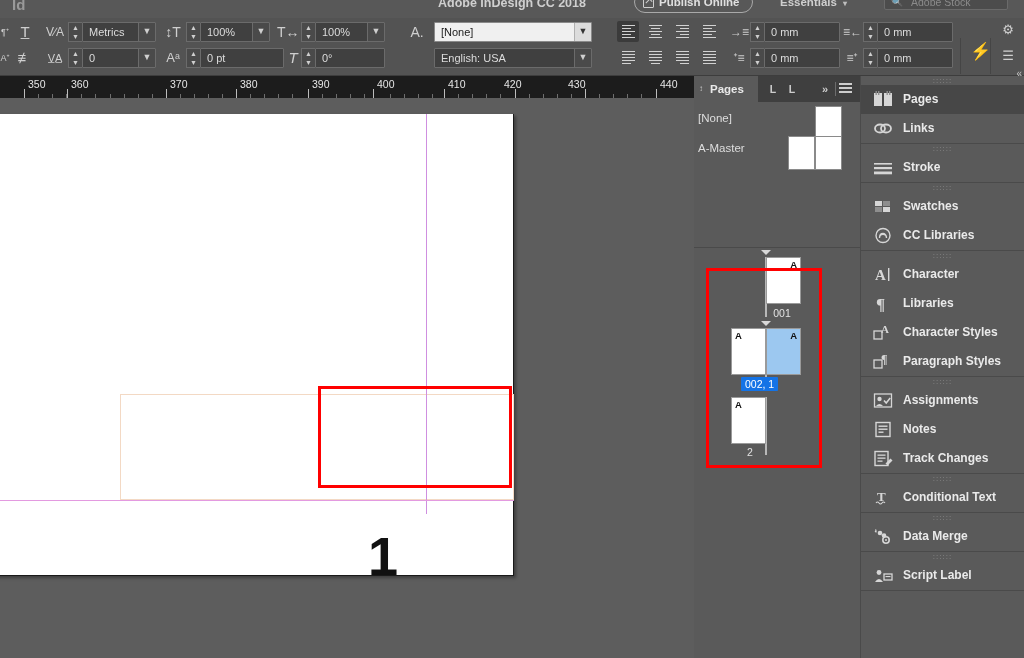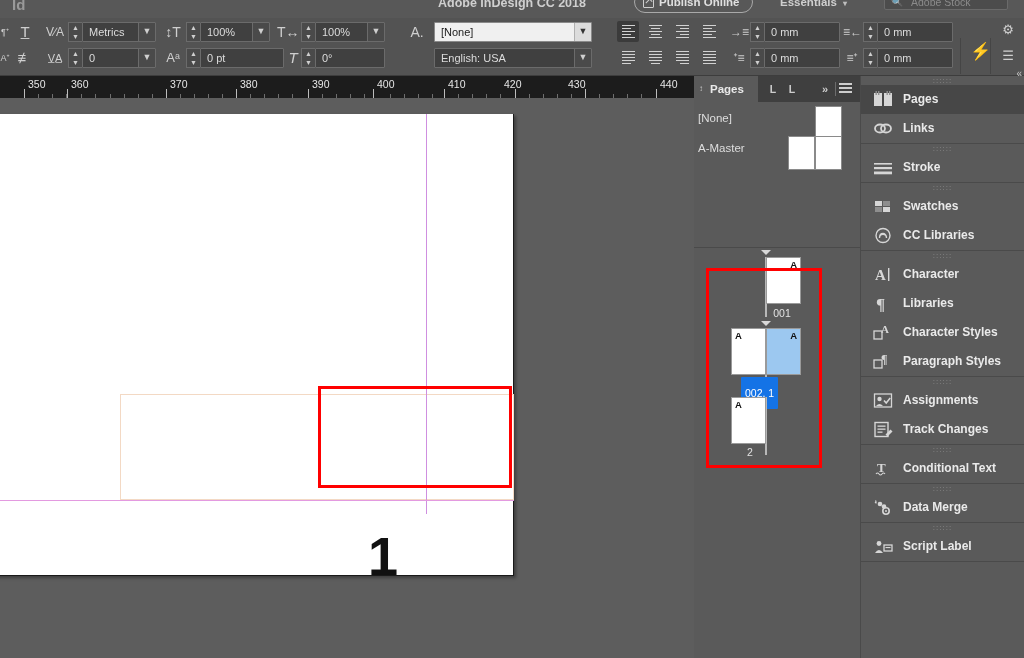--- a/index.html
+++ b/index.html
@@ -188,21 +188,21 @@
   .pg-thumb {
     position: absolute; background: #ffffff; border: 1px solid #9a9a9a;
   }
   .pg-thumb.sel { background: #9cc8f0; }
   .pg-thumb .A {
     position: absolute; color: #111; font-size: 9.5px; font-weight: bold; line-height: 10px;
   }
   .pg-num {
     position: absolute; color: #e2e2e2; font-size: 10.5px; text-align: center;
   }
-  .pg-num.hl { background: #1473e6; color: #ffffff; padding: 10px 4px; border-radius: 1px; }
+  .pg-num.hl { background: #1473e6; color: #ffffff; padding: 1px 4px; border-radius: 1px; }
   .dncaret {
     position:absolute; width:0;height:0;
     border-left:5px solid transparent; border-right:5px solid transparent;
     border-top:5px solid #d8d8d8;
   }
 
   
   .dock {
     position: absolute; left: 860px; top: 76px; width: 164px; height: 582px;
     background: #5a5a5a; border-left: 1px solid #4a4a4a;
@@ -624,20 +624,26 @@
         </div>
         <div class="dock-group">
           <div class="dock-grip">::::::</div>
           <div class="dock-item"><span class="dock-ico"><svg width="20" height="17" viewBox="0 0 20 17">
                 <rect x="1.5" y="2" width="17" height="13" fill="none" stroke="#d6d6d6" stroke-width="1.3"></rect>
                 <circle cx="6.5" cy="7" r="2.2" fill="#d6d6d6"></circle>
                 <path d="M3 14 q3.5-4 7 0z" fill="#d6d6d6"></path>
                 <path d="M11 8.5 l2.2 2.5 l4-5" stroke="#d6d6d6" stroke-width="1.6" fill="none"></path>
               </svg></span><span>Assignments</span></div>
           <div class="dock-item"><span class="dock-ico"><svg width="20" height="17" viewBox="0 0 20 17">
+                <rect x="3" y="1.5" width="14" height="14" fill="none" stroke="#d6d6d6" stroke-width="1.4"></rect>
+                <rect x="5.5" y="4.5" width="9" height="1.4" fill="#d6d6d6"></rect>
+                <rect x="5.5" y="7.5" width="9" height="1.4" fill="#d6d6d6"></rect>
+                <rect x="5.5" y="10.5" width="5" height="1.4" fill="#d6d6d6"></rect>
+              </svg></span><span>Notes</span></div>
+          <div class="dock-item"><span class="dock-ico"><svg width="20" height="17" viewBox="0 0 20 17">
                 <rect x="2" y="1.5" width="13" height="14" fill="none" stroke="#d6d6d6" stroke-width="1.4"></rect>
                 <rect x="4.5" y="4.5" width="8" height="1.3" fill="#d6d6d6"></rect>
                 <rect x="4.5" y="7.5" width="8" height="1.3" fill="#d6d6d6"></rect>
                 <rect x="4.5" y="10.5" width="5" height="1.3" fill="#d6d6d6"></rect>
                 <path d="M12.5 13.5 l5-5 l2 2 l-5 5z" fill="#d6d6d6"></path>
               </svg></span><span>Track Changes</span></div>
         </div>
         <div class="dock-group">
           <div class="dock-grip">::::::</div>
           <div class="dock-item"><span class="dock-ico"><svg width="20" height="17" viewBox="0 0 20 17">

